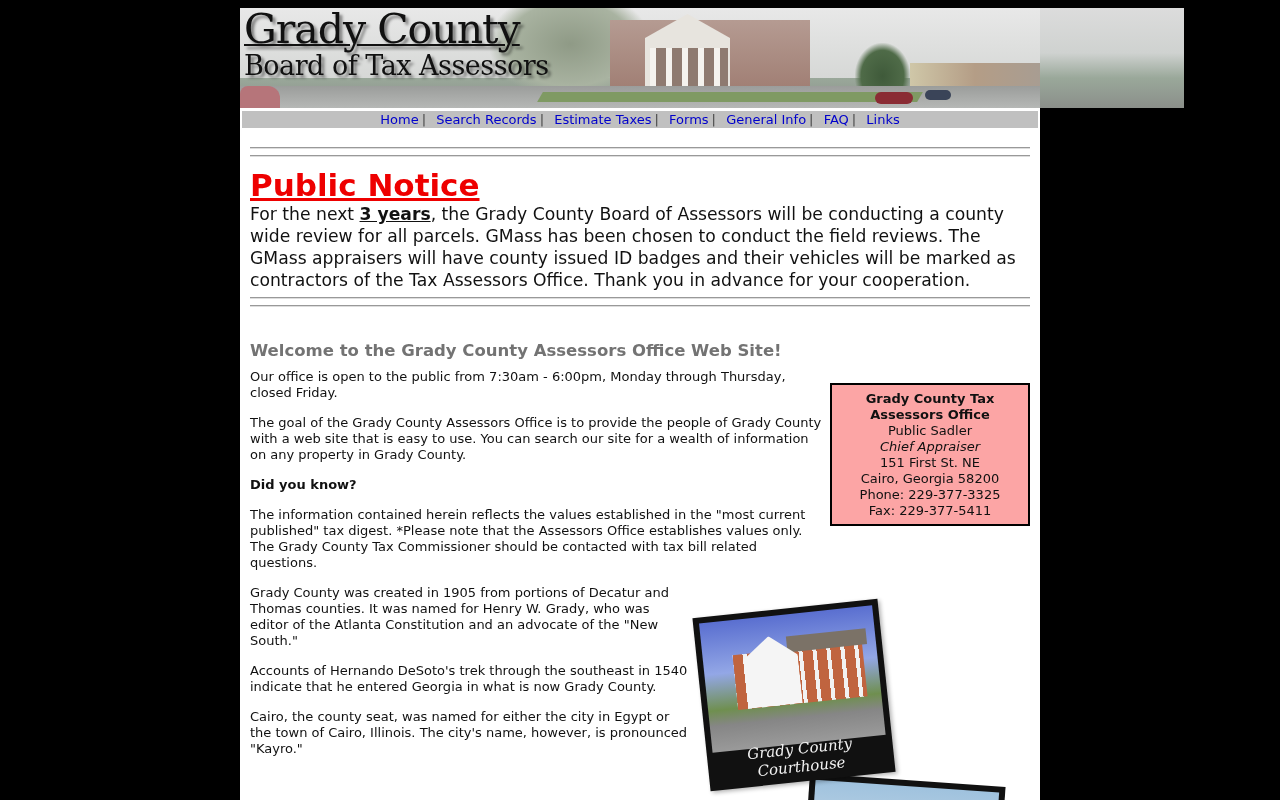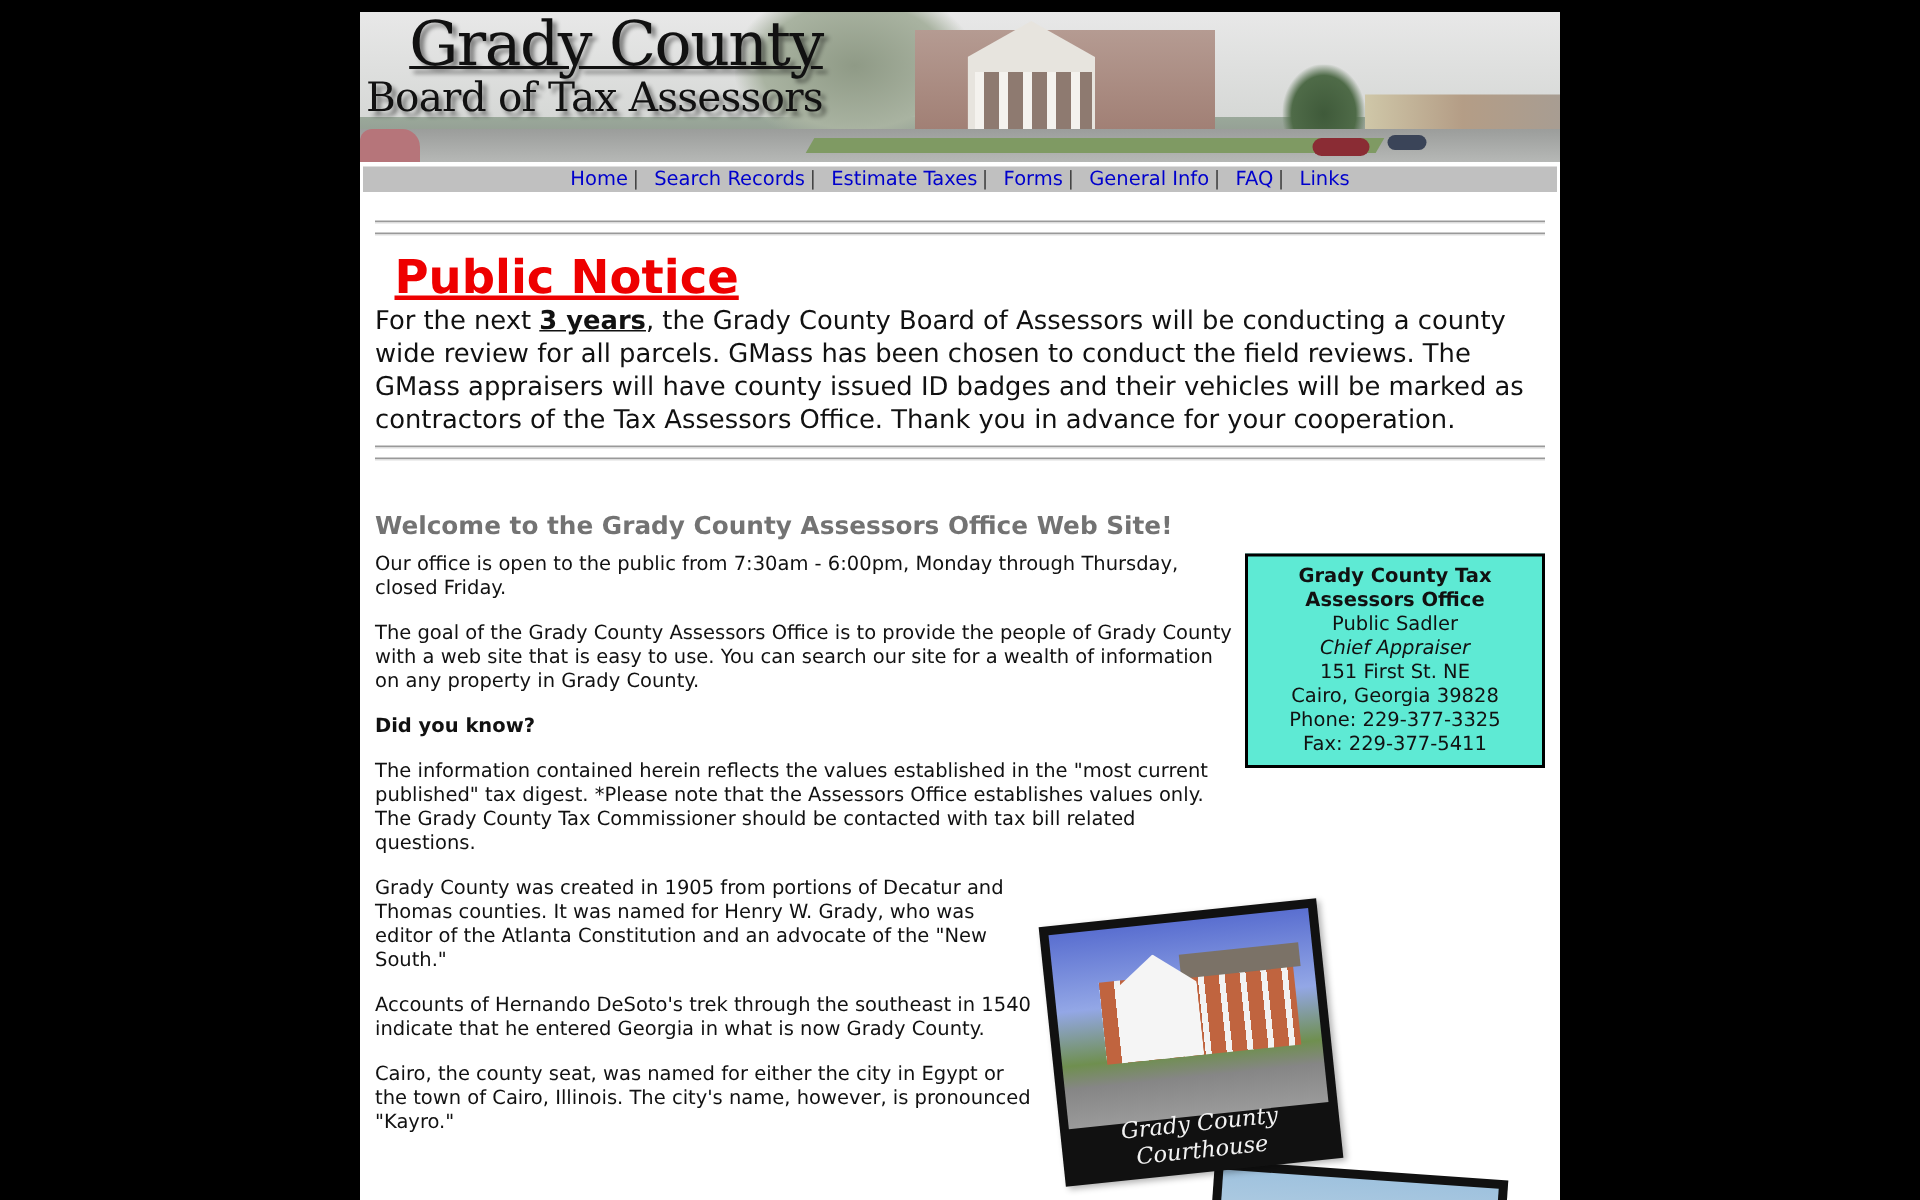--- a/index.html
+++ b/index.html
@@ -8,23 +8,22 @@
     width: 1280px; height: 800px; overflow: hidden;
     font-family: "DejaVu Sans", sans-serif;
   }
   .page {
     position: absolute; left: 240px; top: 8px;
     width: 800px; height: 800px;
     background: #ffffff;
   }
   
   .banner {
-    position: relative; width: 800px; height: 100px; overflow: hidden;
+    position: relative; width: 944px; height: 100px; overflow: hidden;
     background: linear-gradient(180deg, #dcdcdc 0%, #cfd2d0 45%, #9aa89a 70%, #8b8f8a 100%);
-    text-align: right;
   }
   .banner .sky { position:absolute; left:0; top:0; width:800px; height:70px;
     background: linear-gradient(180deg,#e8e8e8,#d6d8d6); }
   .banner .trees-left { position:absolute; left:250px; top:0; width:160px; height:90px;
     background: radial-gradient(ellipse at 50% 40%, #8f9a86 0%, #a9b3a1 55%, rgba(200,205,198,0) 72%); }
   .banner .building { position:absolute; left:370px; top:12px; width:200px; height:80px;
     background: linear-gradient(180deg,#b59b92 0%, #9d7a6f 100%); }
   .banner .portico { position:absolute; left:405px; top:6px; width:85px; height:86px;
     background: #e7e4de; clip-path: polygon(50% 0, 100% 28%, 100% 100%, 0 100%, 0 28%); }
   .banner .cols { position:absolute; left:410px; top:40px; width:78px; height:50px;
@@ -60,35 +59,34 @@
   .nav a { color: #0000cc; text-decoration: none; }
   .nav .sep { color: #444; margin: 0 6px 0 3px; }
 
   .content { padding: 0 10px; }
   hr.rule { border: 0; border-top: 1px solid #999; border-bottom: 1px solid #ddd; margin: 0; height: 0; }
   .notice-wrap { margin-top: 19px; }
   .notice-title {
     display: inline-block; margin-top: 10px;
     font-size: 31px; font-weight: bold; color: #ee0000; text-decoration: underline;
     line-height: 36px;
-    margin-left: 13px;
   }
   .notice-text { font-size: 17.2px; line-height: 22px; color: #111; margin: 0 0 6px 0; }
   .notice-text .em { font-weight: bold; text-decoration: underline; }
 
   h2.welcome { font-size: 16.5px; font-weight: bold; color: #737373; margin: 34px 0 8px 0; line-height: 20px; }
   .main-row { position: relative; }
   .body-p { font-size: 13px; line-height: 16px; color: #111; margin: 0 0 14px 0; width: 575px; }
   .body-p.b { font-weight: bold; }
   .body-p.narrow { width: 440px; }
 
   .contact-box {
-    position: absolute; left: 580px; top: 0px;
+    position: absolute; left: 580px; top: 14px;
     width: 196px; padding: 6px 0 5px 0;
-    background: #5eead4; border: 2px solid #000;
+    background: #fca5a5; border: 2px solid #000;
     text-align: center; font-size: 13px; line-height: 16px; color: #111;
   }
   .contact-box .org { font-weight: bold; }
   .contact-box .title { font-style: italic; }
 
   
   .photo1 {
     position: absolute; left: 461px; top: 600px;
     width: 186px; height: 174px; background: #111;
     transform: rotate(-6deg); transform-origin: 50% 50%;
@@ -172,21 +170,21 @@
       <p class="body-p narrow">Grady County was created in 1905 from portions of Decatur and Thomas counties. It was named for Henry W. Grady, who was editor of the Atlanta Constitution and an advocate of the "New South."</p>
       <p class="body-p narrow">Accounts of Hernando DeSoto's trek through the southeast in 1540 indicate that he entered Georgia in what is now Grady County.</p>
       <p class="body-p narrow">Cairo, the county seat, was named for either the city in Egypt or the town of Cairo, Illinois. The city's name, however, is pronounced "Kayro."</p>
 
       <div class="contact-box">
         <div class="org">Grady County Tax</div>
         <div class="org">Assessors Office</div>
         <div>Public Sadler</div>
         <div class="title">Chief Appraiser</div>
         <div>151 First St. NE</div>
-        <div>Cairo, Georgia 39828</div>
+        <div>Cairo, Georgia 58200</div>
         <div>Phone: 229-377-3325</div>
         <div>Fax: 229-377-5411</div>
       </div>
     </div>
   </div>
 
   <div class="photo2">
     <div class="img"></div>
   </div>
   <div class="photo1">

